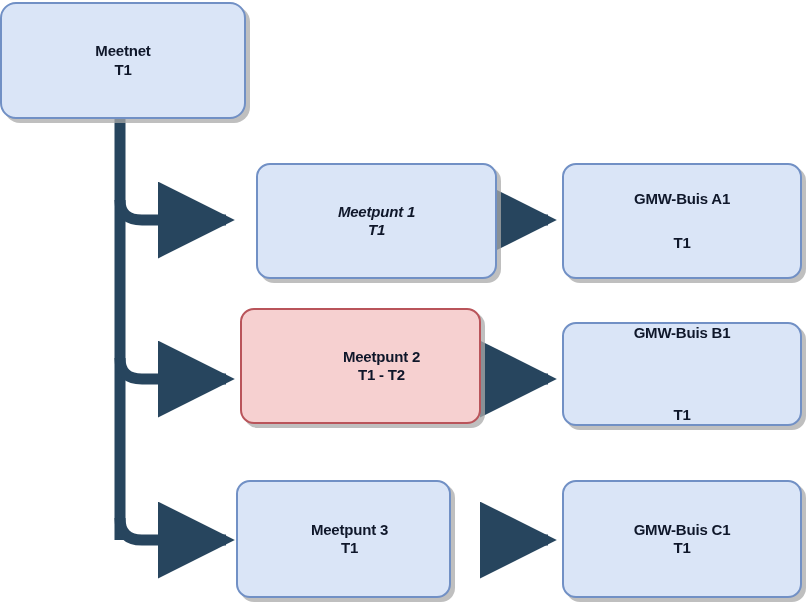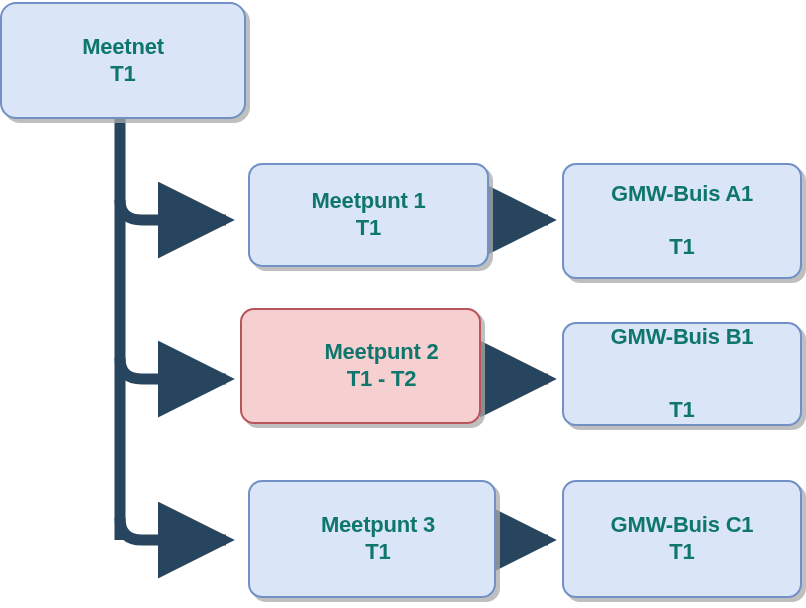--- a/index.html
+++ b/index.html
@@ -41,32 +41,32 @@
   }
   .node.blue {
     background: #dae5f7;
     border-color: #7190c5;
   }
   .node.red {
     background: #f6d0d0;
     border-color: #b9545a;
   }
   .node-line {
-    font-size: 22px;
+    font-size: 15px;
     font-weight: bold;
-    color: #0f766e;
+    color: #0f172a;
     line-height: 1.22;
     letter-spacing: -0.2px;
     white-space: nowrap;
   }
   
   #node-meetnet        { left: 0px;   top: 2px;   width: 246px; height: 117px; border-radius: 16px; }
-  #node-meetpunt-1     { left: 248px; top: 163px; width: 241px; height: 104px; }
+  #node-meetpunt-1     { left: 256px; top: 163px; width: 241px; height: 116px; font-style: italic; }
   #node-meetpunt-2     { left: 240px; top: 308px; width: 241px; height: 116px; padding-left: 42px; }
-  #node-meetpunt-3     { left: 248px; top: 480px; width: 248px; height: 118px; padding-left: 12px; }
+  #node-meetpunt-3     { left: 236px; top: 480px; width: 215px; height: 118px; padding-left: 12px; }
   #node-gmw-buis-a1    { left: 562px; top: 163px; width: 240px; height: 116px; gap: 26px; }
   #node-gmw-buis-b1    { left: 562px; top: 322px; width: 240px; height: 104px; justify-content: space-between; }
   #node-gmw-buis-c1    { left: 562px; top: 480px; width: 240px; height: 118px; text-align: right; }
 </style>
 </head>
 <body>
 
 <div id="diagram-canvas">
 
   <svg class="connector-layer" viewBox="0 0 806 608" width="806" height="608" xmlns="http://www.w3.org/2000/svg">

